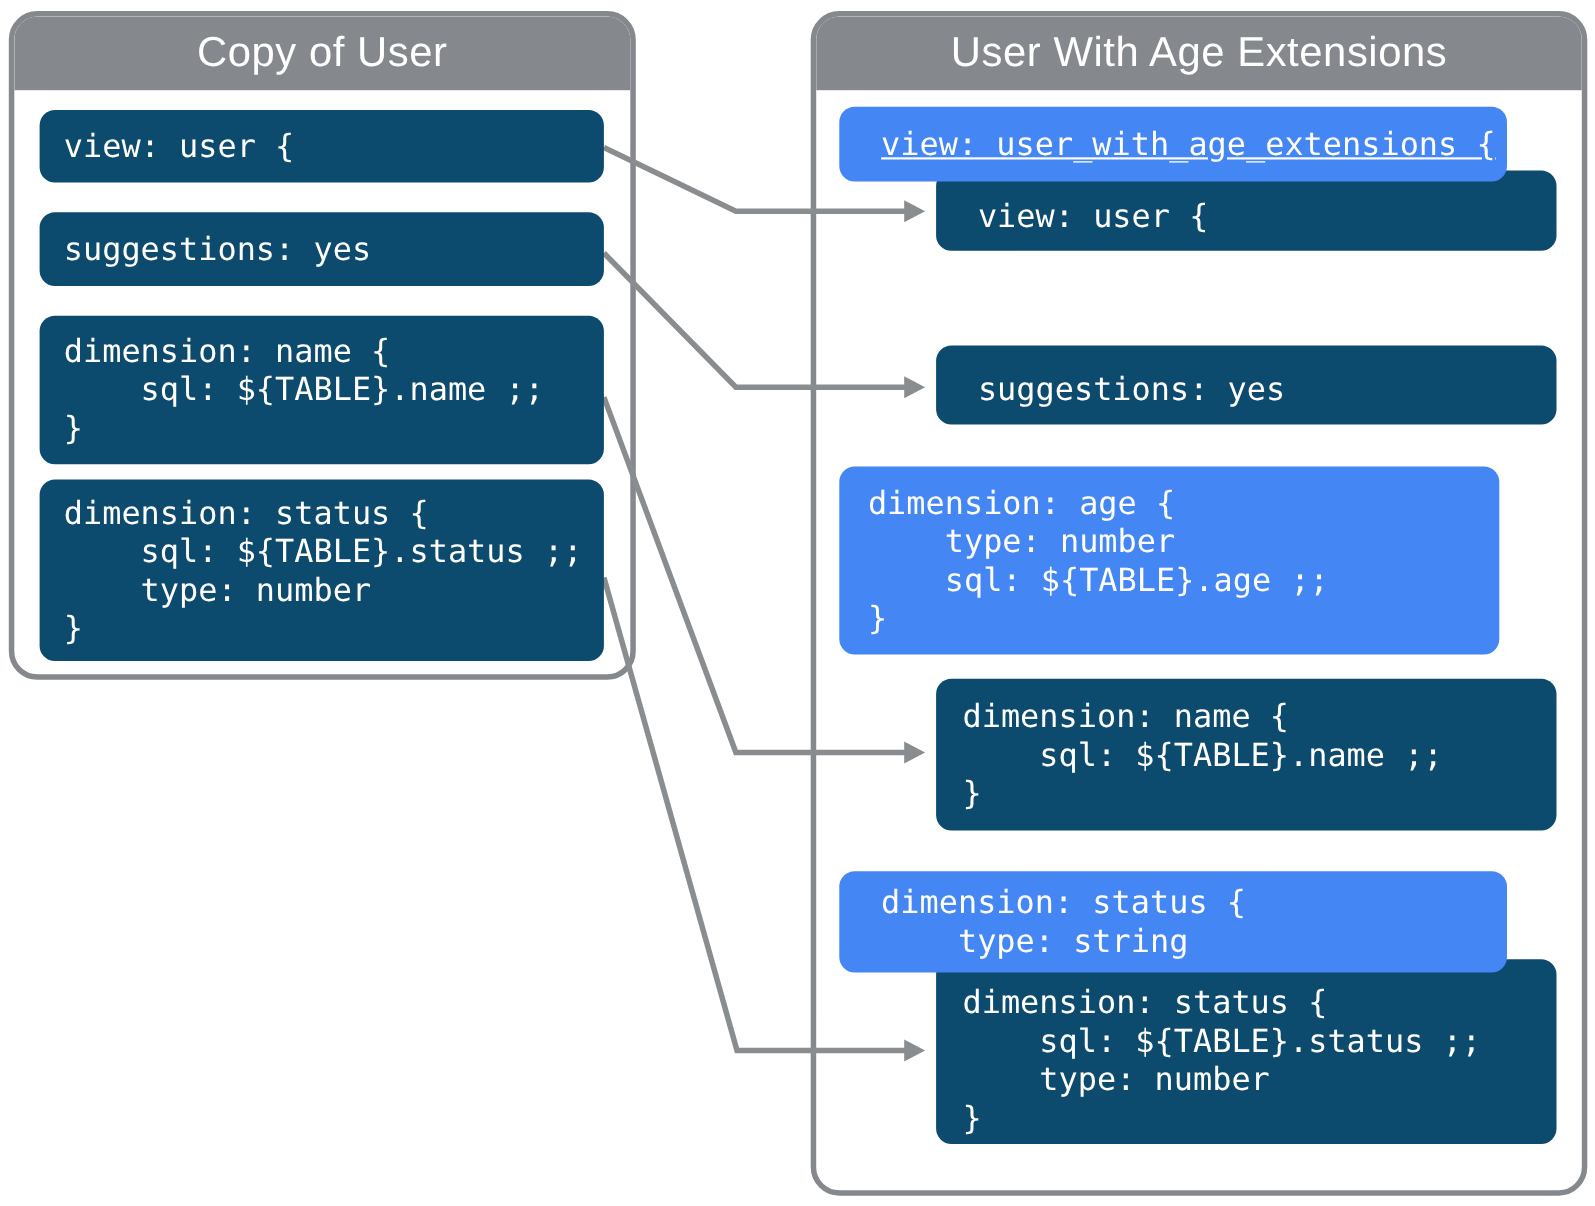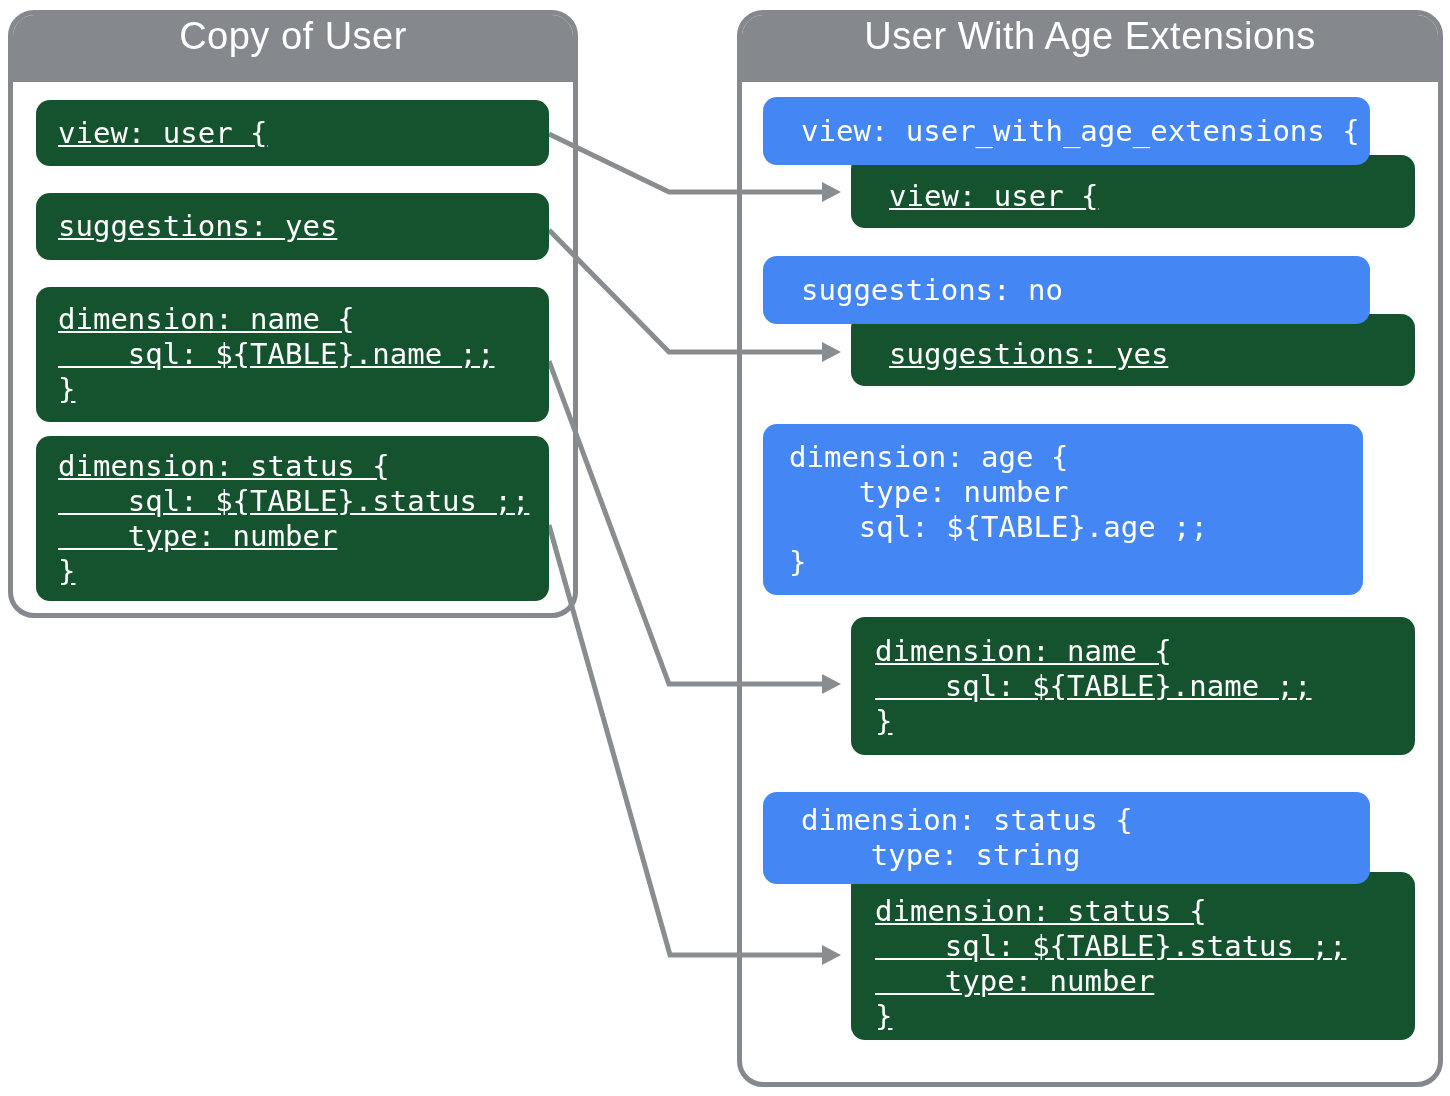--- a/index.html
+++ b/index.html
@@ -17,49 +17,49 @@
     border-radius:26px;
     background:#ffffff;
     overflow:hidden;
     z-index:1;
   }
   #left-panel{left:8px;top:10px;width:570px;height:608px;}
   #right-panel{left:737px;top:10px;width:706px;height:1077px;}
   .panel-header{
     height:67px;
     background:#85888D;
-    display:flex;justify-content:center;
+    display:flex;align-items:center;justify-content:center;
   }
   .panel-title{
     color:#ffffff;
     font-family:"Liberation Sans","DejaVu Sans",sans-serif;
     font-size:38px;
     font-weight:500;
     letter-spacing:0.5px;
     white-space:nowrap;
   }
   .code-box{
     position:absolute;
     box-sizing:border-box;
     border-radius:14px;
     color:#ffffff;
     font-size:29px;
     line-height:35px;
     white-space:pre;
   }
-  .code-box.dark{background:#14532d;z-index:3;text-decoration:underline;}
+  .code-box.dark{background:#0c4a6e;z-index:3;}
   .code-box.light{background:#4486F4;z-index:4;}
   .v-center{display:flex;align-items:center;}
   
   #lb1{left:36px;top:100px;width:513px;height:66px;padding-left:22px;}
   #lb2{left:36px;top:193px;width:513px;height:67px;padding-left:22px;}
   #lb3{left:36px;top:287px;width:513px;height:135px;padding-left:22px;}
   #lb4{left:36px;top:436px;width:513px;height:165px;padding-left:22px;}
   
-  #g1-light{left:763px;top:97px;width:607px;height:68px;padding-left:38px;}
+  #g1-light{left:763px;top:97px;width:607px;height:68px;padding-left:38px;text-decoration:underline;}
   #g1-dark{left:851px;top:155px;width:564px;height:73px;padding:24px 0 0 38px;}
   #g2-light{left:763px;top:256px;width:607px;height:68px;padding-left:38px;}
   #g2-dark{left:851px;top:314px;width:564px;height:72px;padding:23px 0 0 38px;}
   #g3-light{left:763px;top:424px;width:600px;height:171px;padding-left:26px;}
   #g3-dark{left:851px;top:617px;width:564px;height:138px;padding-left:24px;}
   #g4-light{left:763px;top:792px;width:607px;height:92px;padding:11px 0 0 38px;}
   #g4-dark{left:851px;top:872px;width:564px;height:168px;padding:22px 0 0 24px;}
   #arrow-layer{
     position:absolute;left:0;top:0;width:1450px;height:1096px;
     z-index:2;
@@ -110,21 +110,20 @@
 }</div>
   <div class="code-box dark v-center" id="lb4">dimension: status {
     sql: ${TABLE}.status ;;
     type: number
 }</div>
 
   <div class="code-box dark" id="g1-dark">view: user {</div>
   <div class="code-box light v-center" id="g1-light">view: user_with_age_extensions {</div>
 
   <div class="code-box dark" id="g2-dark">suggestions: yes</div>
-  <div class="code-box light v-center" id="g2-light">suggestions: no</div>
 
   <div class="code-box dark v-center" id="g3-dark">dimension: name {
     sql: ${TABLE}.name ;;
 }</div>
   <div class="code-box light v-center" id="g3-light">dimension: age {
     type: number
     sql: ${TABLE}.age ;;
 }</div>
 
   <div class="code-box dark" id="g4-dark">dimension: status {

